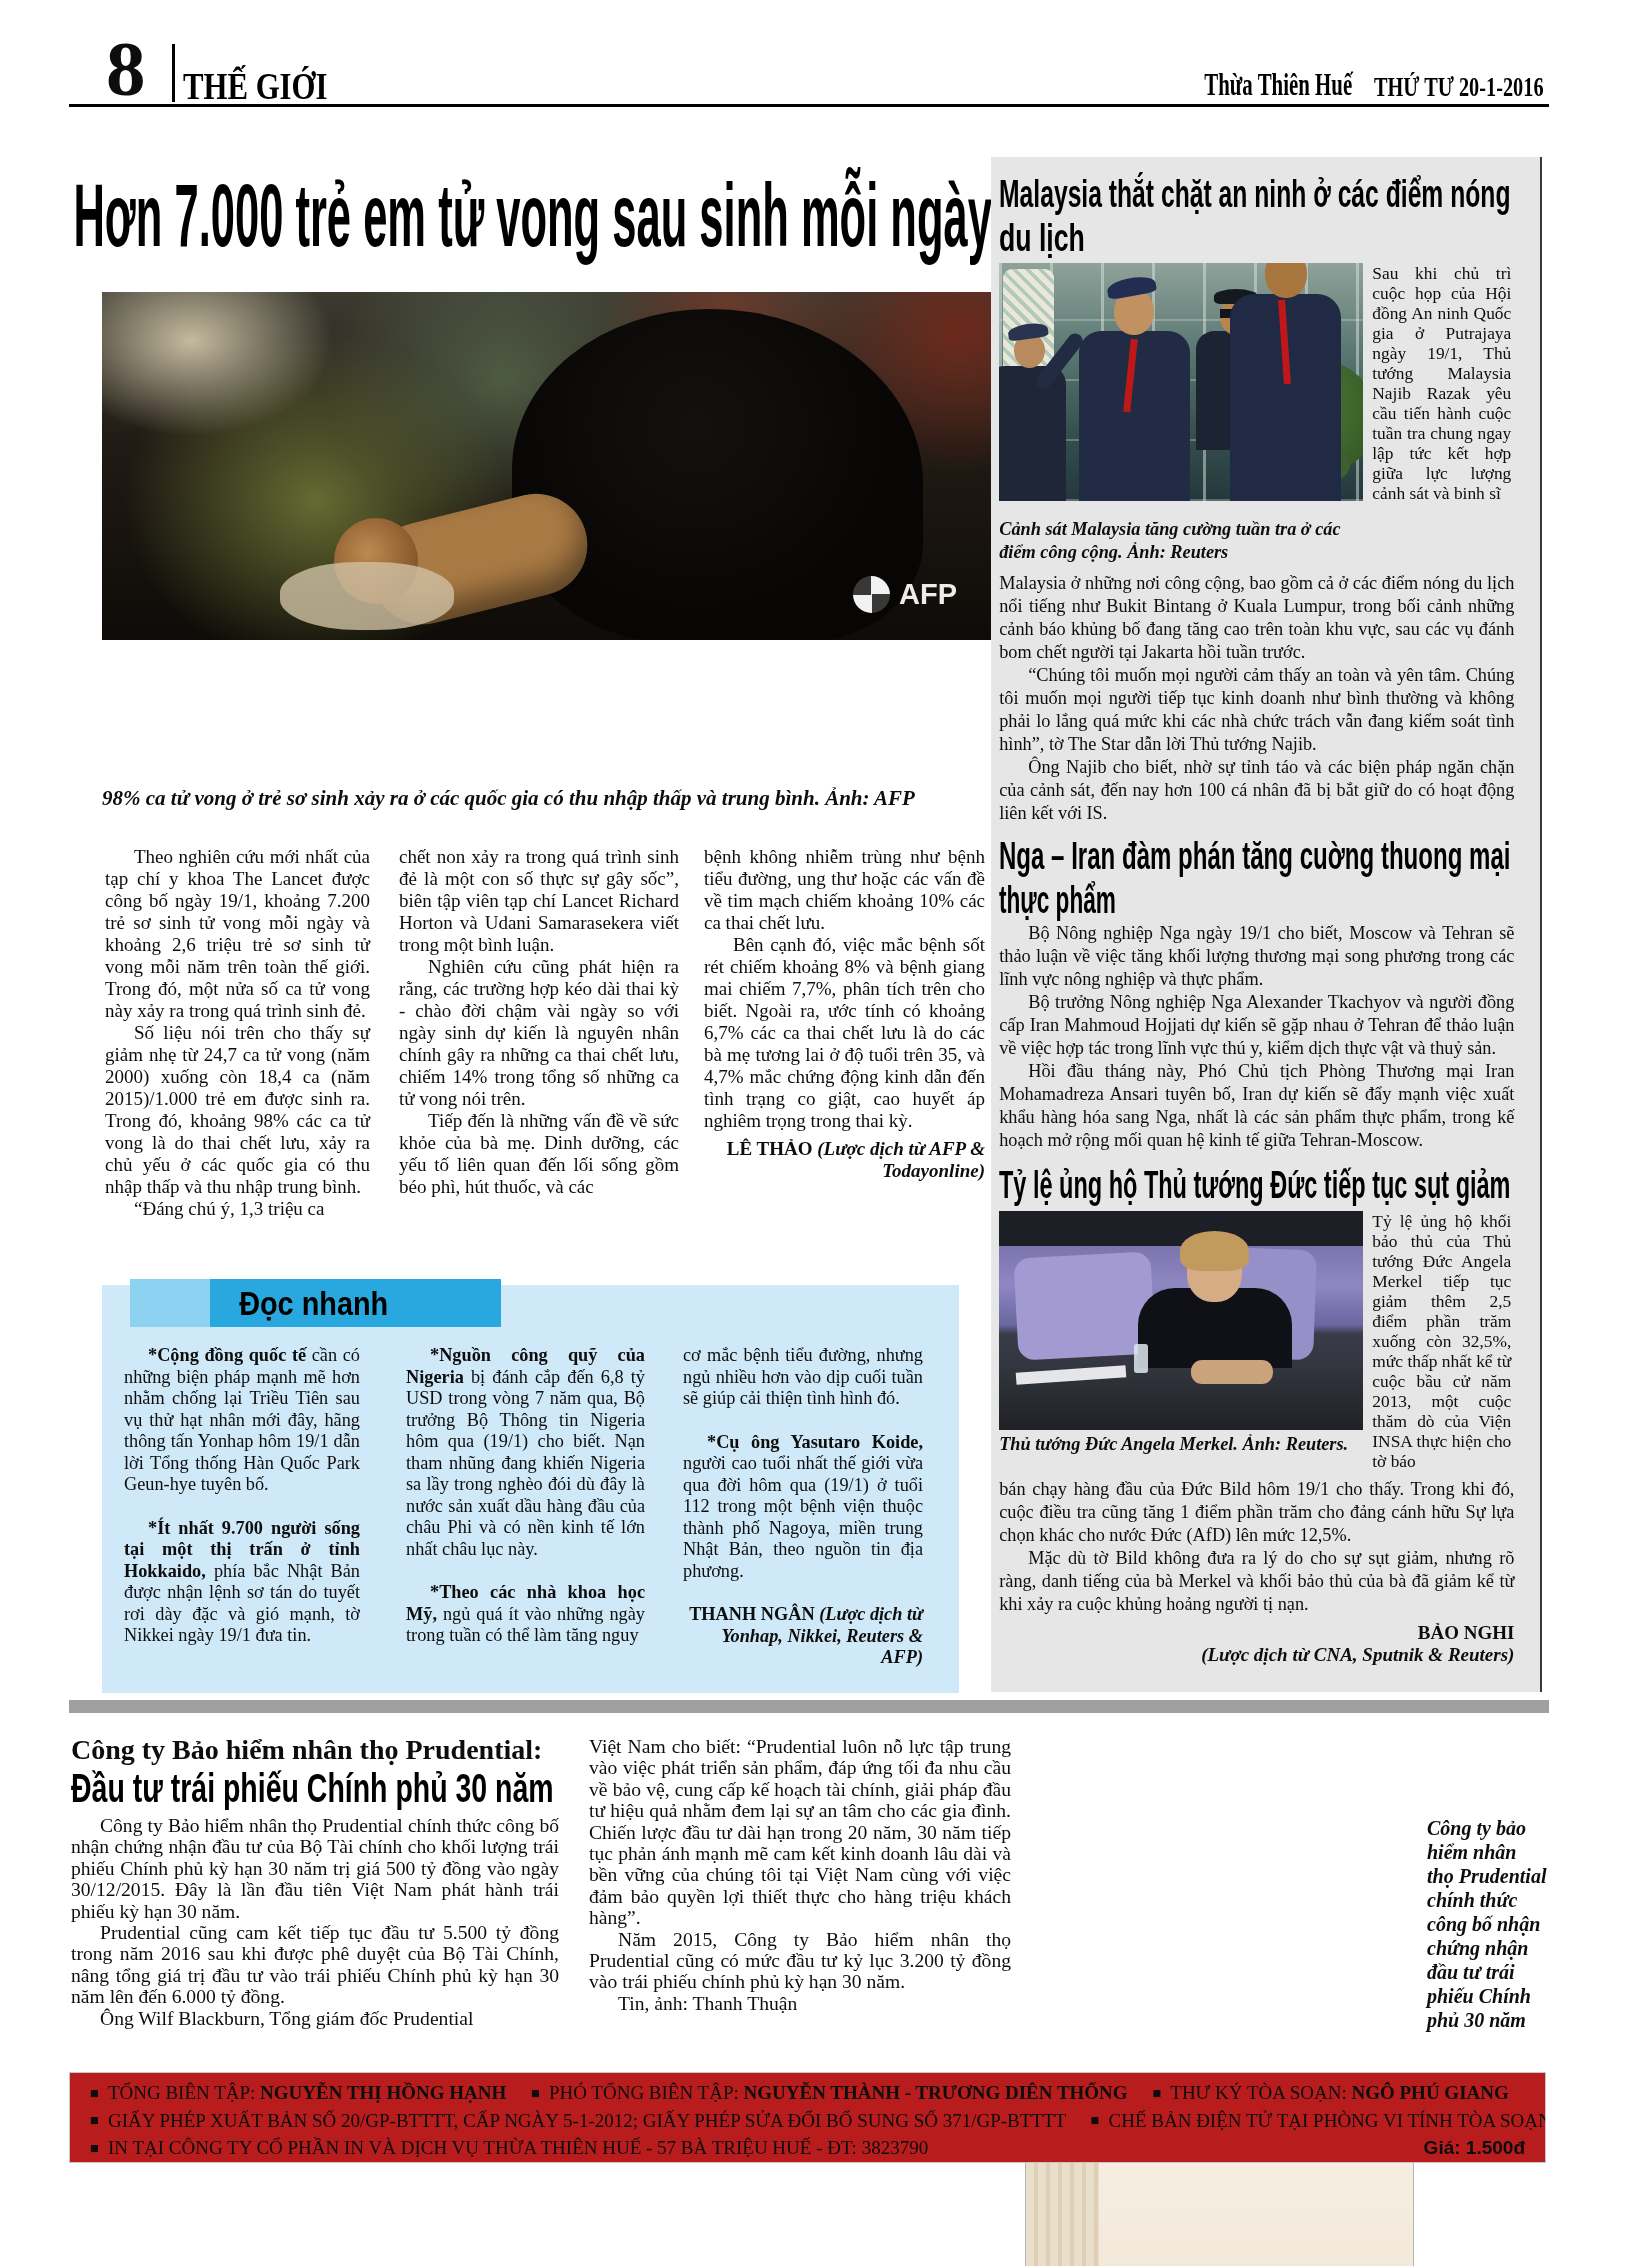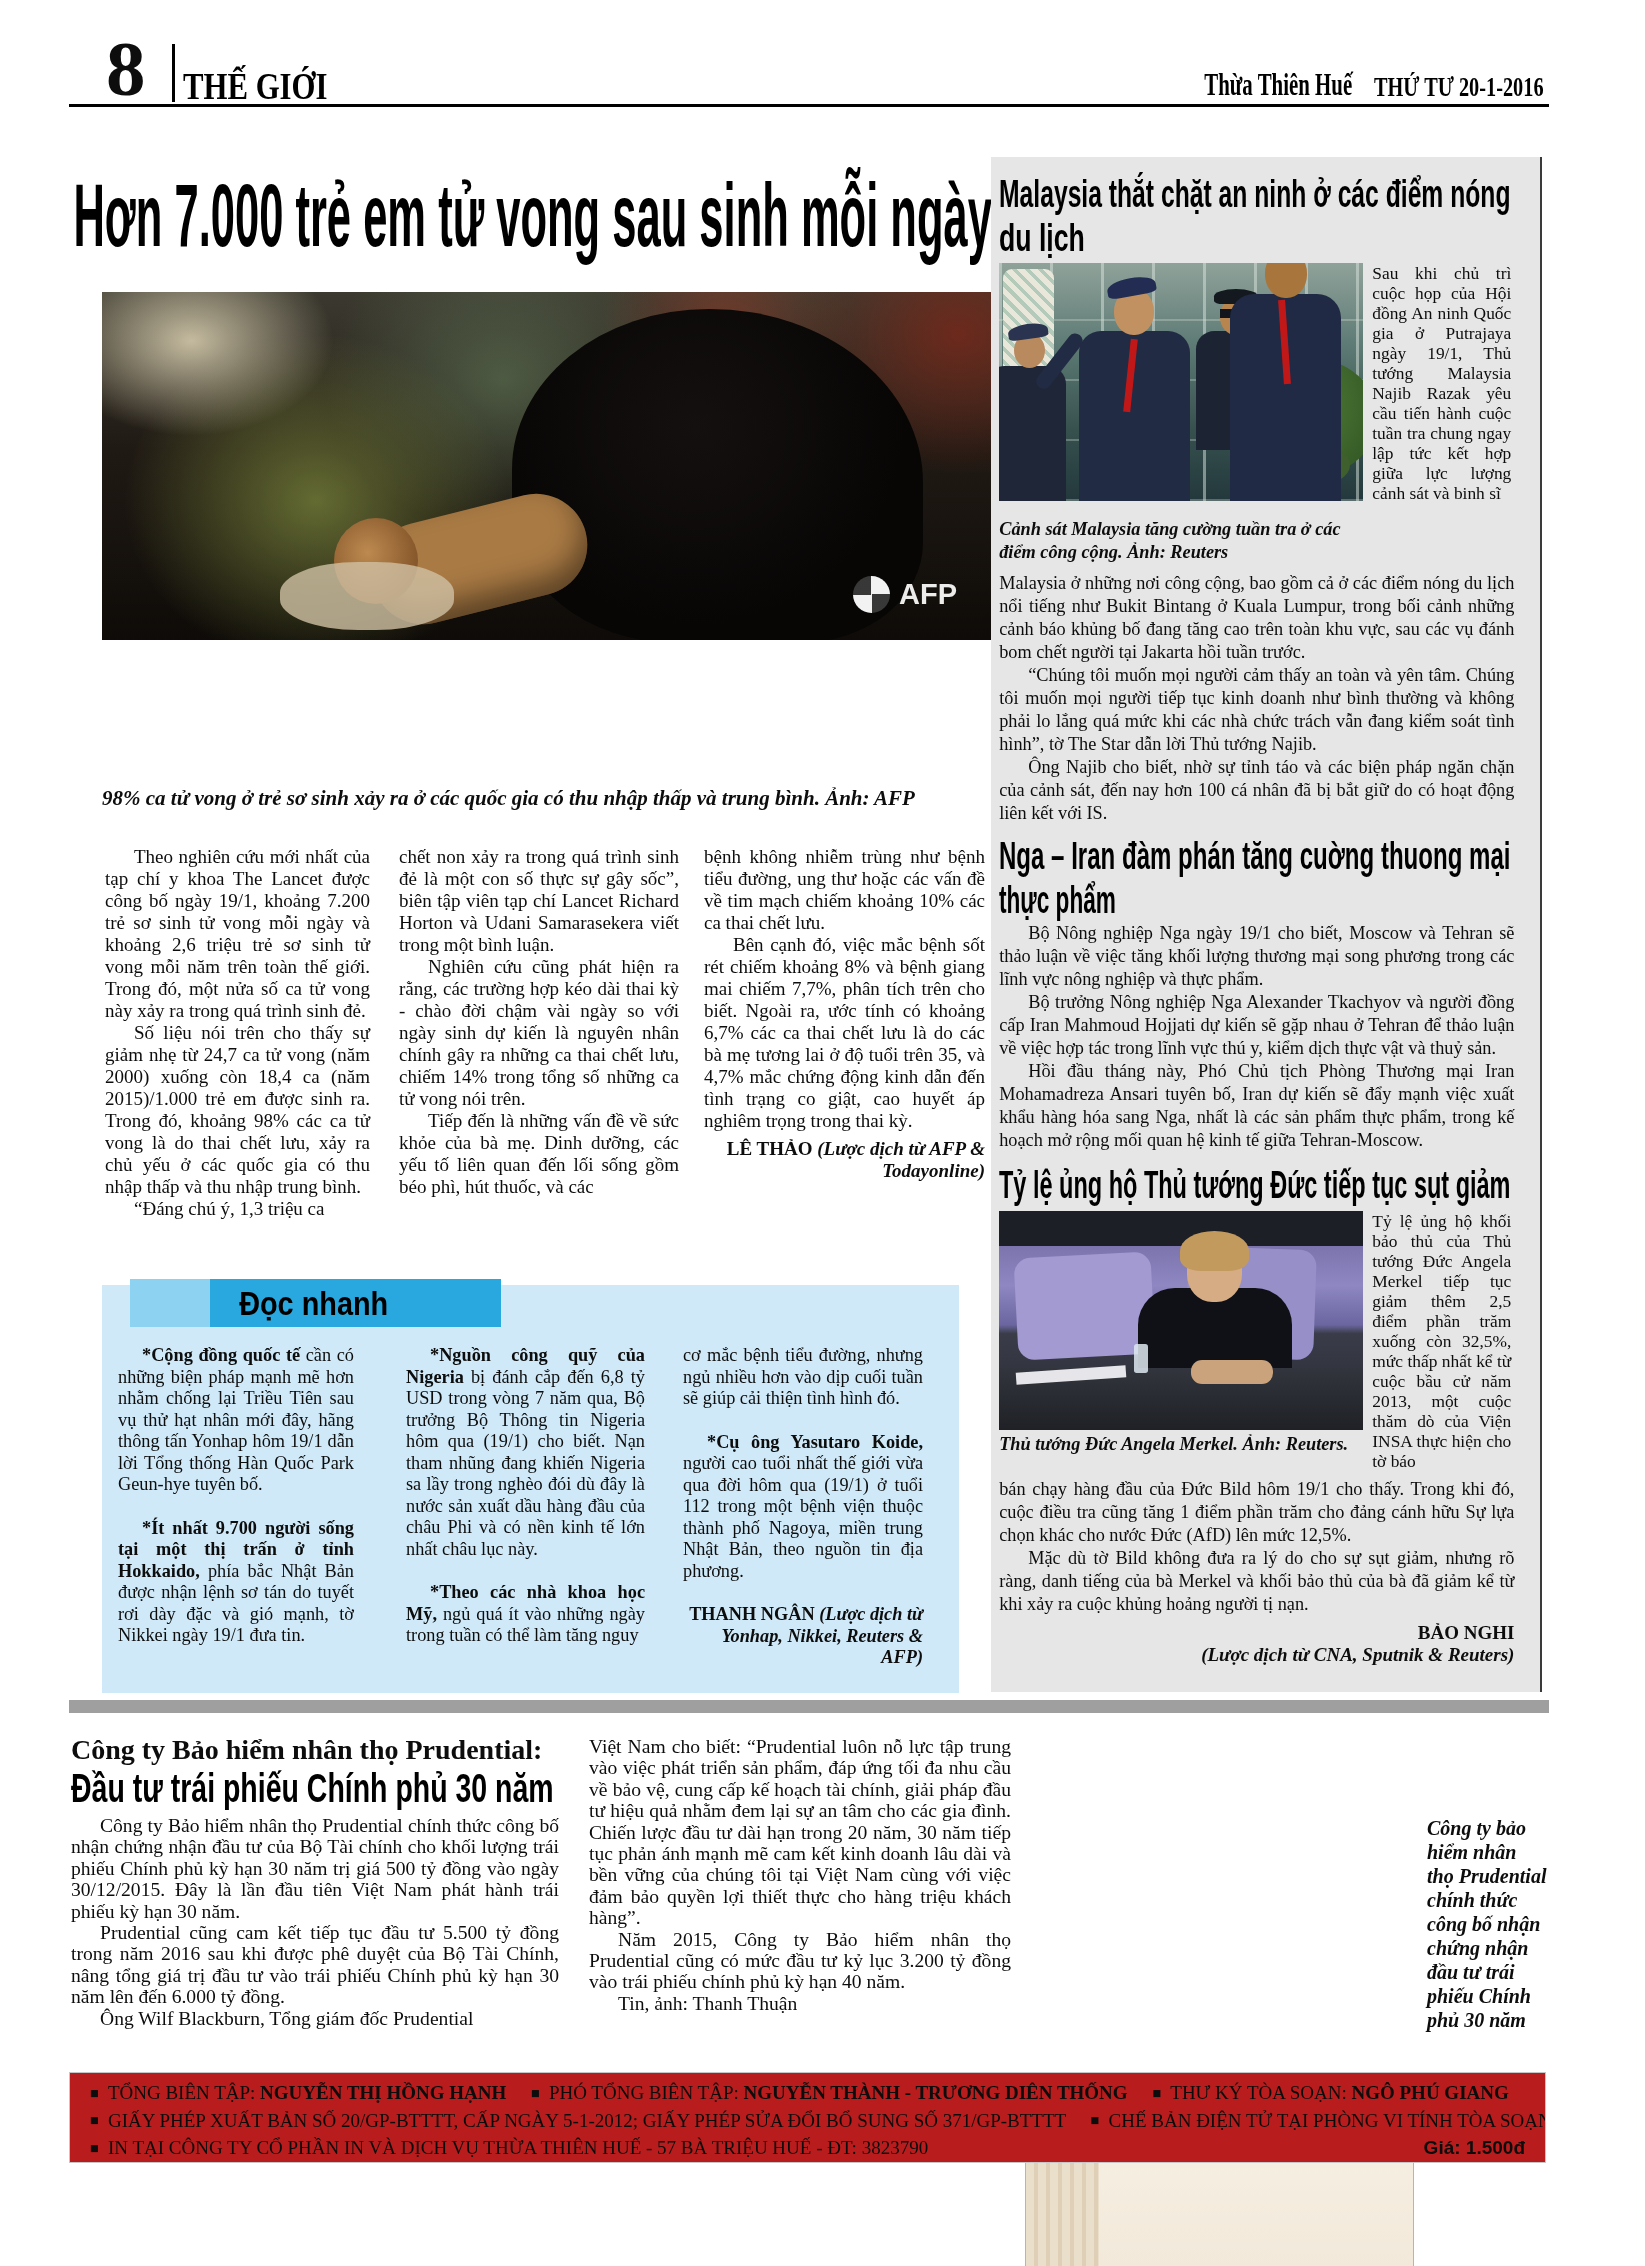--- a/index.html
+++ b/index.html
@@ -103,21 +103,21 @@
       <span class="src">(Lược dịch từ AFP &amp; Todayonline)</span>
     </div>
   </div>
 
   <div class="qbox"></div>
   <div class="qbar">
     <svg width="157" height="40" viewBox="0 0 172 44">
       <text x="2" y="35" font-size="36" fill="#fff" textLength="164" lengthAdjust="spacingAndGlyphs">Đọc nhanh</text>
     </svg>
   </div>
-  <div class="abs t-box" style="left:118px;top:1345px;width:236px">
+  <div class="abs t-box" style="left:124px;top:1345px;width:236px">
     <p class="qitem"><b>*Cộng đồng quốc tế</b><span> cần có những biện pháp mạnh mẽ hơn nhằm chống lại Triều Tiên sau vụ thử hạt nhân mới đây, hãng thông tấn Yonhap hôm 19/1 dẫn lời Tổng thống Hàn Quốc Park Geun-hye tuyên bố.</span></p>
     <p class="qitem"><b>*Ít nhất 9.700 người sống tại một thị trấn ở tỉnh Hokkaido,</b><span> phía bắc Nhật Bản được nhận lệnh sơ tán do tuyết rơi dày đặc và gió mạnh, tờ Nikkei ngày 19/1 đưa tin.</span></p>
   </div>
   <div class="abs t-box" style="left:406px;top:1345px;width:239px">
     <p class="qitem"><b>*Nguồn công quỹ của Nigeria</b><span> bị đánh cắp đến 6,8 tỷ USD trong vòng 7 năm qua, Bộ trưởng Bộ Thông tin Nigeria hôm qua (19/1) cho biết. Nạn tham nhũng đang khiến Nigeria sa lầy trong nghèo đói dù đây là nước sản xuất dầu hàng đầu của châu Phi và có nền kinh tế lớn nhất châu lục này.</span></p>
     <p class="qitem"><b>*Theo các nhà khoa học Mỹ,</b><span> ngủ quá ít vào những ngày trong tuần có thể làm tăng nguy</span></p>
   </div>
   <div class="abs t-box" style="left:683px;top:1345px;width:240px">
     <p class="qitem noind"><b></b><span>cơ mắc bệnh tiểu đường, nhưng ngủ nhiều hơn vào dịp cuối tuần sẽ giúp cải thiện tình hình đó.</span></p>
     <p class="qitem"><b>*Cụ ông Yasutaro Koide,</b><span> người cao tuổi nhất thế giới vừa qua đời hôm qua (19/1) ở tuổi 112 trong một bệnh viện thuộc thành phố Nagoya, miền trung Nhật Bản, theo nguồn tin địa phương.</span></p>
@@ -230,21 +230,21 @@
   <svg class="abs" style="left:71px;top:1763px" width="490" height="48" viewBox="0 0 536 52">
     <text x="0" y="42" font-size="45" textLength="528" lengthAdjust="spacingAndGlyphs">Đầu tư trái phiếu Chính phủ 30 năm</text>
   </svg>
   <div class="abs t-bot" style="left:71px;top:1815px;width:488px">
     <p class="ind">Công ty Bảo hiểm nhân thọ Prudential chính thức công bố nhận chứng nhận đầu tư của Bộ Tài chính cho khối lượng trái phiếu Chính phủ kỳ hạn 30 năm trị giá 500 tỷ đồng vào ngày 30/12/2015. Đây là lần đầu tiên Việt Nam phát hành trái phiếu kỳ hạn 30 năm.</p>
     <p class="ind">Prudential cũng cam kết tiếp tục đầu tư 5.500 tỷ đồng trong năm 2016 sau khi được phê duyệt của Bộ Tài Chính, nâng tổng giá trị đầu tư vào trái phiếu Chính phủ kỳ hạn 30 năm lên đến 6.000 tỷ đồng.</p>
     <p class="ind">Ông Wilf Blackburn, Tổng giám đốc Prudential</p>
   </div>
   <div class="abs t-bot" style="left:589px;top:1736px;width:422px">
     <p>Việt Nam cho biết: “Prudential luôn nỗ lực tập trung vào việc phát triển sản phẩm, đáp ứng tối đa nhu cầu về bảo vệ, cung cấp kế hoạch tài chính, giải pháp đầu tư hiệu quả nhằm đem lại sự an tâm cho các gia đình. Chiến lược đầu tư dài hạn trong 20 năm, 30 năm tiếp tục phản ánh mạnh mẽ cam kết kinh doanh lâu dài và bền vững của chúng tôi tại Việt Nam cùng với việc đảm bảo quyền lợi thiết thực cho hàng triệu khách hàng”.</p>
-    <p class="ind">Năm 2015, Công ty Bảo hiểm nhân thọ Prudential cũng có mức đầu tư kỷ lục 3.200 tỷ đồng vào trái phiếu chính phủ kỳ hạn 40 năm.</p>
+    <p class="ind">Năm 2015, Công ty Bảo hiểm nhân thọ Prudential cũng có mức đầu tư kỷ lục 3.200 tỷ đồng vào trái phiếu chính phủ kỳ hạn 30 năm.</p>
     <p class="ind">Tin, ảnh: Thanh Thuận</p>
   </div>
 
   <div class="abs ph" style="left:1025px;top:1738px;width:389px;height:303px;border:0.9px solid #b5b5b5;box-sizing:border-box;
        background:linear-gradient(180deg,#f8f3ea 0%,#f5eddf 30%,#f2e9db 60%,#ece4d6 100%)">
     <div class="decor" style="left:0;top:0;width:73px;height:100%;
          background:repeating-linear-gradient(90deg,#eadfcb 0 8.2px,#decfb6 8.2px 12px)"></div>
     <div class="decor" style="left:91px;top:7.3px;width:274px;height:9.1px;border-radius:50%;background:#f3e2c8"></div>
     <div class="decor" style="left:110px;top:24px;width:7.3px;height:7.3px;border-radius:50%;background:#fff;box-shadow:55px 5.5px 0 #fff,119px -1.8px 0 #fff,192px 7.3px 0 #fff,247px 0 0 #fff"></div>
 

